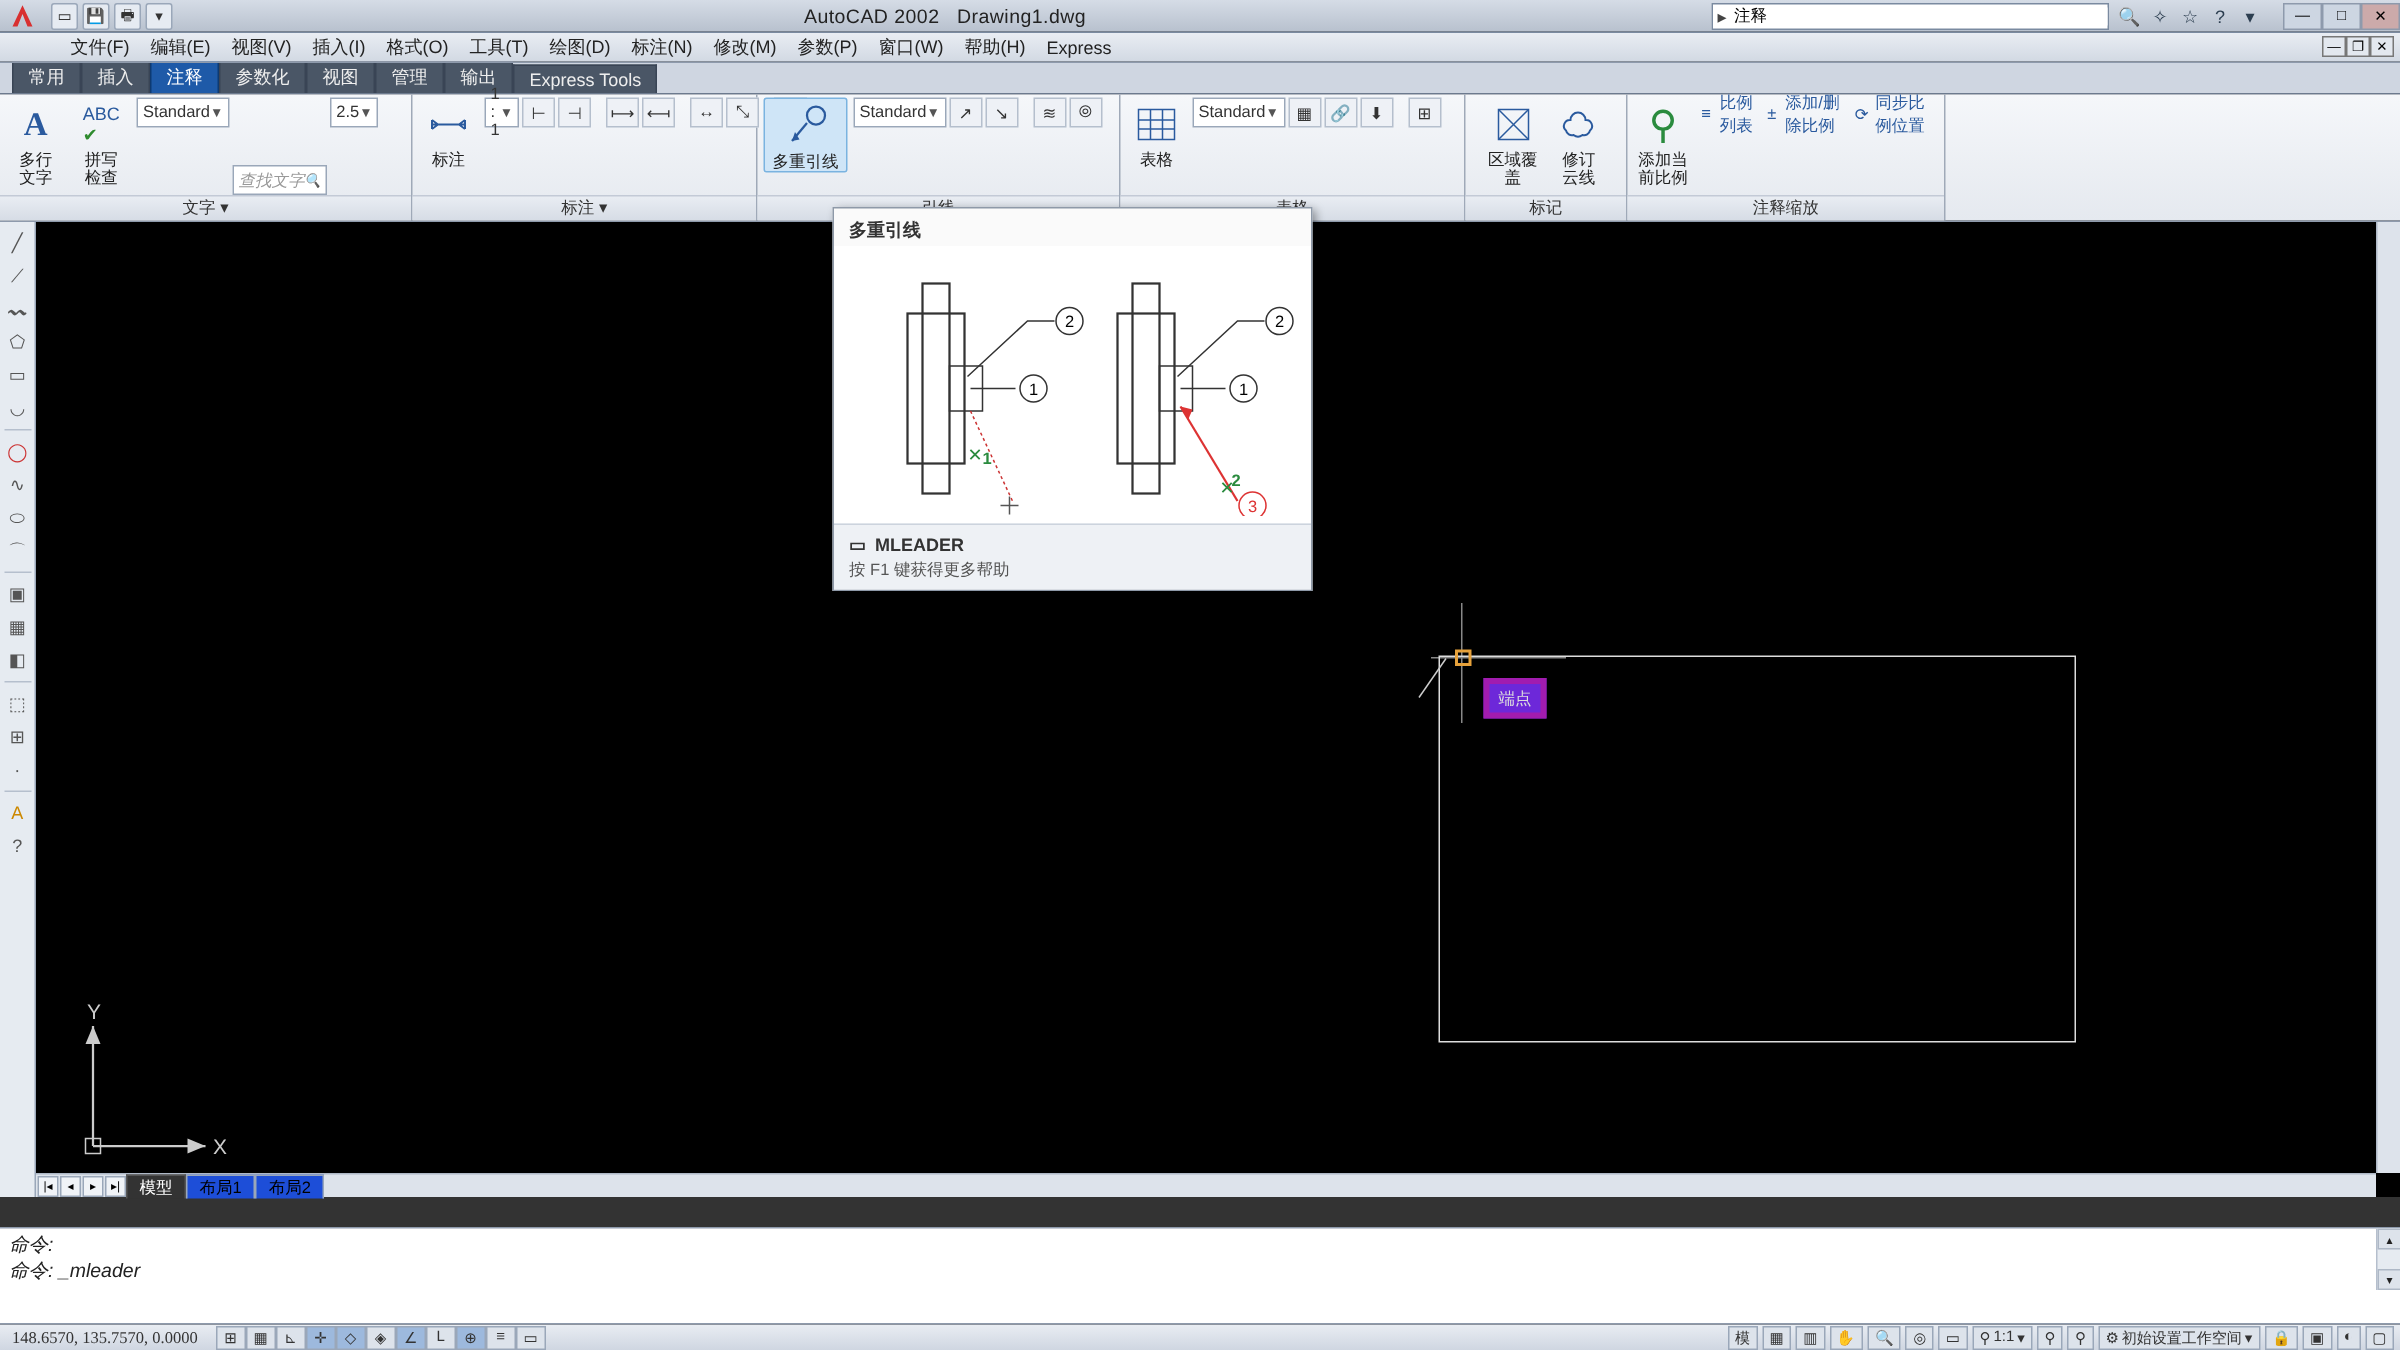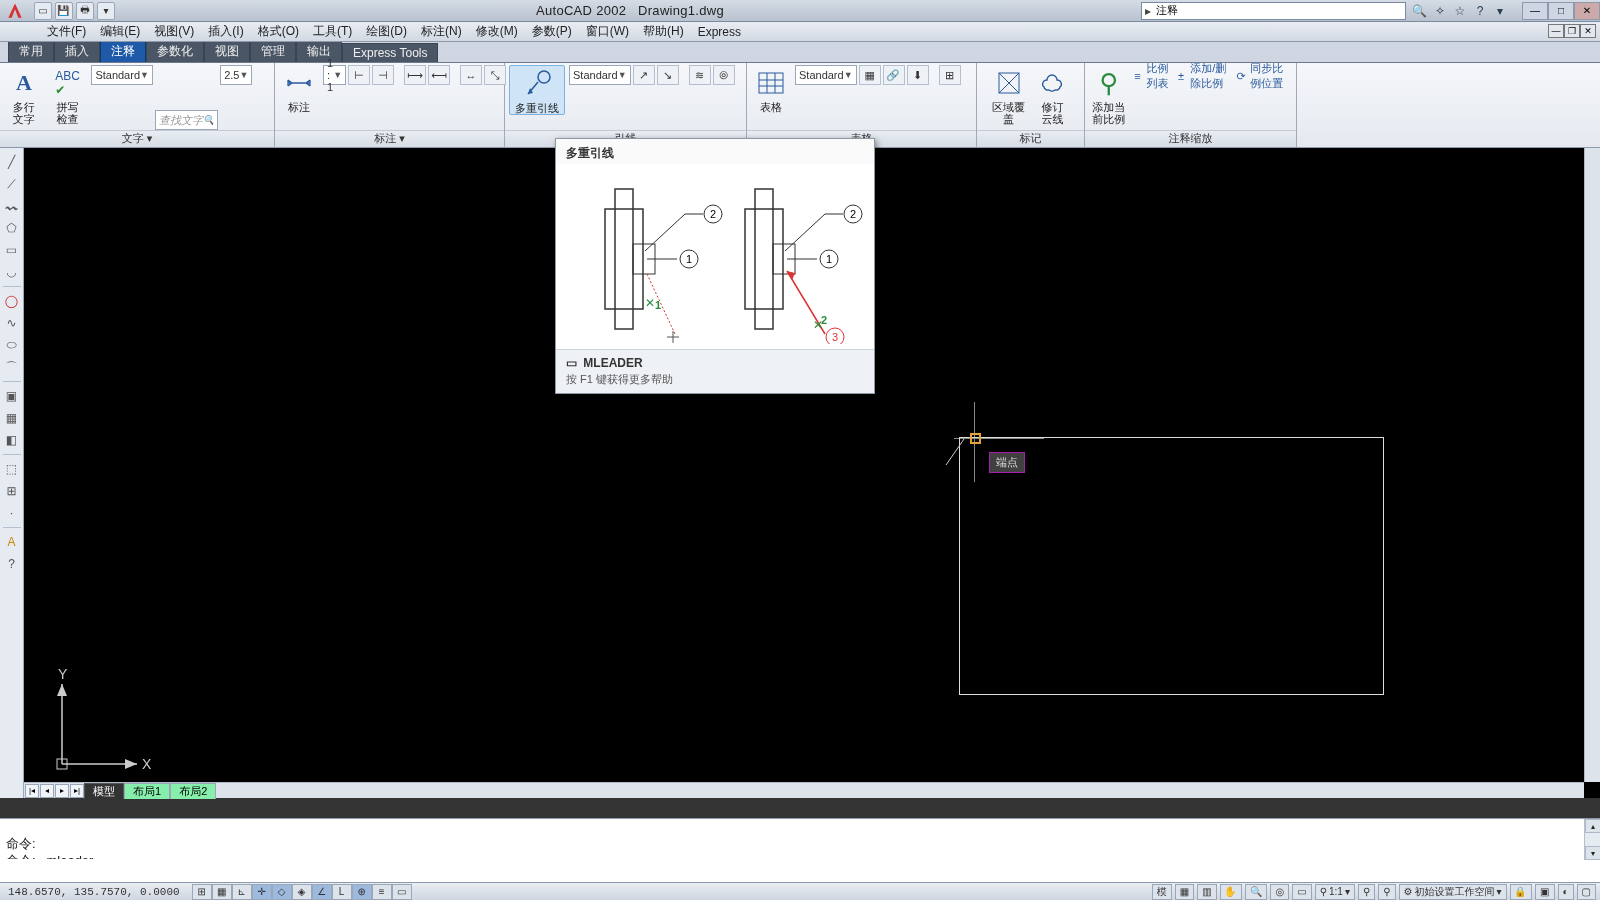--- a/index.html
+++ b/index.html
@@ -52,54 +52,54 @@
 
 .drawarea { position:absolute; left:0; top:148px; right:0; bottom:102px; background:#000; }
 .lefttoolbar { position:absolute; left:0; top:0; bottom:0; width:24px; background:#e6ebf1; border-right:1px solid #9aa7b9; display:flex; flex-direction:column; align-items:center; padding-top:4px; gap:2px;}
 .lefttoolbar .tb { width:20px; height:20px; display:flex; align-items:center; justify-content:center; font-size:12px; color:#555; }
 .lefttoolbar .sep { width:18px; height:1px; background:#b5bfcd; margin:2px 0;}
 .canvas { position:absolute; left:24px; right:0; top:0; bottom:0; }
 .scrollbar-v{position:absolute;right:0;top:0;bottom:16px;width:16px;background:#dde3eb;border-left:1px solid #aeb8c6;}
 .scrollbar-h{position:absolute;left:0;right:16px;bottom:0;height:16px;background:#dde3eb;border-top:1px solid #aeb8c6;display:flex;align-items:center;}
 .tabstrip{display:flex;align-items:center;height:16px;}
 .tabnav{width:14px;height:14px;border:1px solid #9aa7b9;background:#f0f3f7;display:flex;align-items:center;justify-content:center;font-size:8px;margin-left:1px;}
-.layouttab{padding:0 8px;height:16px;background:#86efac;border:1px solid #9aa7b9;border-bottom:none;font-size:11px;display:flex;align-items:center;}
+.layouttab{padding:0 8px;height:16px;background:#1d4ed8;border:1px solid #9aa7b9;border-bottom:none;font-size:11px;display:flex;align-items:center;}
 .layouttab.active{background:#333;color:#fff;border-color:#555;}
 
 .ucs{position:absolute;left:18px;bottom:14px;}
 
 .rect{position:absolute;border:1px solid #ddd;}
 
 .snap{position:absolute;width:11px;height:11px;border:2px solid #e6a13b;}
-.snaptip{position:absolute;background:#404040;border:1px solid #a21caf;color:#ddd;font-size:11px;padding:2px 6px;}
+.snaptip{position:absolute;background:#6d28d9;border:4px solid #a21caf;color:#ddd;font-size:11px;padding:2px 6px;}
 
 .cross-h{position:absolute;height:1px;background:#888;}
 .cross-v{position:absolute;width:1px;background:#888;}
 
 
 .bigtip{position:absolute;left:555px;top:138px;width:320px;background:#fafafa;border:1px solid #8e99a8;box-shadow:2px 2px 6px rgba(0,0,0,.4);z-index:50;font-size:12px;color:#333;}
 .bigtip .tthead{padding:6px 10px 2px 10px;font-weight:bold;}
 .bigtip .ttsub{padding:0 10px 6px 10px;color:#555;}
 .bigtip .ttdesc{padding:6px 10px;color:#555;line-height:1.5;font-size:11px;}
 .bigtip .ttimg{height:185px;background:#fff;display:flex;align-items:center;justify-content:center;}
 .bigtip .ttfoot{border-top:1px solid #ccd3dd;padding:6px 10px;background:#eef1f5;}
 .bigtip .ttfoot .cmd{font-weight:bold;display:flex;align-items:center;gap:6px;}
 .bigtip .ttfoot .f1{color:#555;font-size:11px;margin-top:2px;}
 
 
 .cmdarea{position:absolute;left:0;right:0;bottom:18px;height:64px;background:#fff;border-top:1px solid #8e9aac;font-family:SimSun,monospace;font-size:13px;color:#222;}
-.cmdhist{height:40px;padding:16px 6px;line-height:17px;overflow:hidden;}
+.cmdhist{height:40px;padding:2px 6px;line-height:17px;overflow:hidden;font-style:italic;}
 .cmdline{height:22px;border-top:1px solid #c3cad6;padding:2px 6px;display:flex;align-items:center;gap:2px;}
 .cmdline .prompt{color:#222;}
 .cmdscroll{position:absolute;right:0;top:0;bottom:22px;width:16px;background:#e6ebf1;border-left:1px solid #b5bfcd;}
 .cmdscroll .sbtn{height:14px;width:16px;background:#dde3eb;border:1px solid #aeb8c6;font-size:8px;display:flex;align-items:center;justify-content:center;}
 
 
 .statusbar{position:absolute;left:0;right:0;bottom:0;height:18px;background:linear-gradient(#e9edf3,#cfd6e1);display:flex;align-items:center;font-size:11px;color:#333;border-top:1px solid #8e9aac;}
-.statusbar .coords{padding:0 8px;font-family:Liberation Mono, monospace;}
+.statusbar .coords{padding:0 8px;font-family:Liberation Serif, serif;}
 .statusbar .sbtns{display:flex;gap:0;margin-left:4px;}
 .statusbar .sb{width:20px;height:16px;border:1px solid #9aa7b9;background:#dde3eb;display:flex;align-items:center;justify-content:center;font-size:10px;}
 .statusbar .sb.on{background:#9db9dd;}
 .statusbar .spacer{flex:1;}
 .statusbar .sright{display:flex;align-items:center;gap:3px;padding-right:4px;}
 .statusbar .srbtn{height:16px;padding:0 4px;border:1px solid #9aa7b9;background:#dde3eb;display:flex;align-items:center;font-size:10px;gap:2px;}
 </style>
 </head>
 <body>
 

